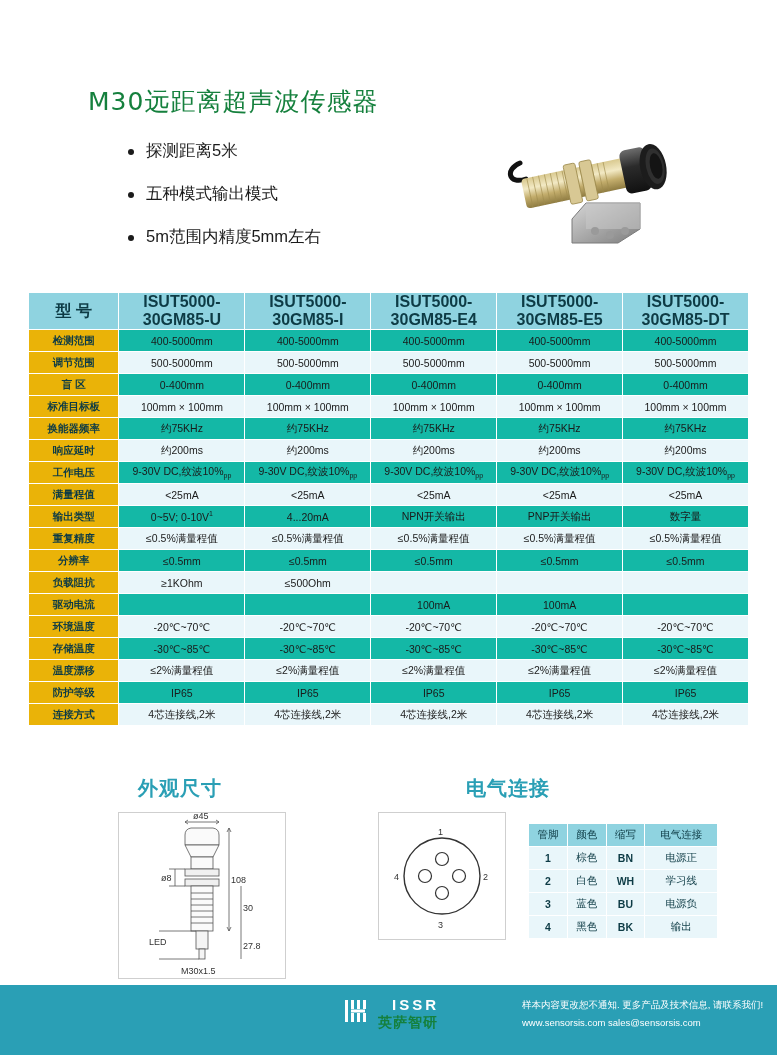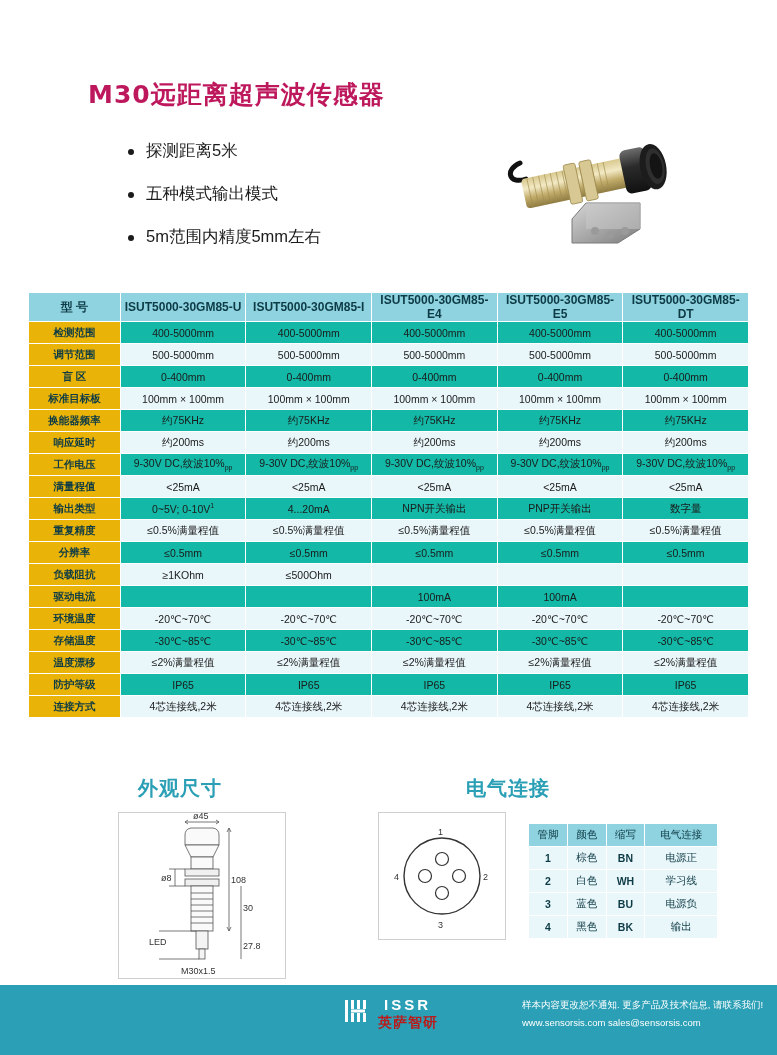--- a/index.html
+++ b/index.html
@@ -8,22 +8,22 @@
     background:#ffffff;
     font-family:"Liberation Sans","DejaVu Sans",sans-serif;
     color:#222;
     position:relative;
     overflow:hidden;
   }
   .page{position:relative;width:777px;height:1055px;}
 
   
   .title{
-    position:absolute;left:88px;top:78px;
-    font-size:25px;font-weight:bold;color:#be185d;
+    position:absolute;left:88px;top:85px;
+    font-size:25px;font-weight:normal;color:#15803d;
     letter-spacing:1px;
     font-family:"DejaVu Sans","Liberation Sans",sans-serif;
   }
 
   
   .bullets{position:absolute;left:128px;top:140px;width:330px;}
   .bullet{
     display:flex;align-items:flex-start;
     margin-bottom:21px;
     font-size:16.5px;color:#1b1b1b;
@@ -50,21 +50,21 @@
     text-align:center;
     vertical-align:middle;
     height:21px;
     padding:0 2px;
     color:#1a1a1a;
   }
   .spec-table th{
     background:#8fd3e0;
     font-weight:bold;
     color:#0d3b45;
-    font-size:12px;
+    font-size:16px;
     height:23px;
   }
   .spec-table td.rowhead{
     background:#eab308;
     font-weight:bold;
     width:92px;
     color:#0d3b45;
   }
   .spec-table tr.odd td.val{background:#14b8a6;margin-top:36px;}
   .spec-table tr.even td.val{background:#e9f6fa;}
@@ -107,26 +107,26 @@
 
   
   .footer{
     position:absolute;left:0;top:985px;width:777px;height:70px;
     background:#2a9fb5;
   }
   .footer-logo-mark{
     position:absolute;left:345px;top:998px;width:26px;height:26px;
   }
   .footer-brand{
-    position:absolute;left:384px;top:996px;
+    position:absolute;left:392px;top:996px;
     color:#fff;font-weight:bold;font-size:15px;letter-spacing:3px;
   }
   .footer-brand-cn{
     position:absolute;left:378px;top:1014px;
-    color:#b91c1c;font-weight:bold;font-size:14px;letter-spacing:1px;
+    color:#15803d;font-weight:bold;font-size:14px;letter-spacing:1px;
     font-family:"DejaVu Sans","Liberation Sans",sans-serif;
   }
   .footer-note{
     position:absolute;left:522px;top:999px;
     color:#fff;font-size:9.5px;
   }
   .footer-web{
     position:absolute;left:522px;top:1017px;
     color:#fff;font-size:9.5px;
   }

